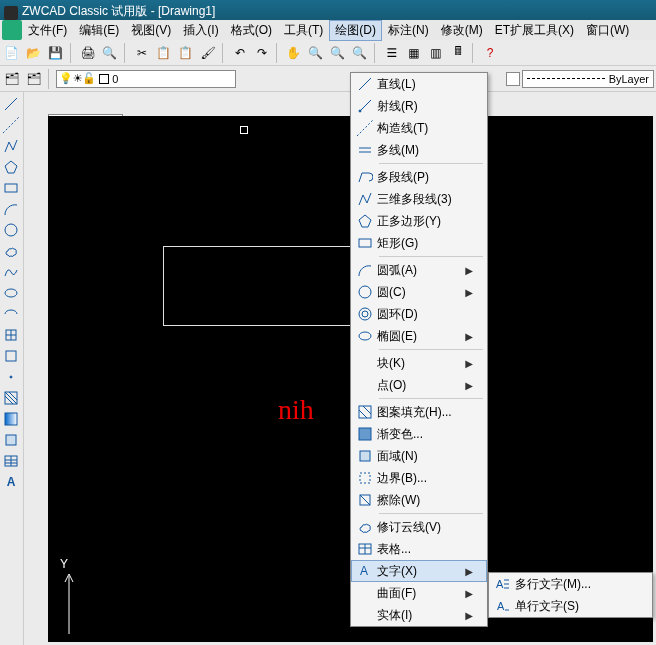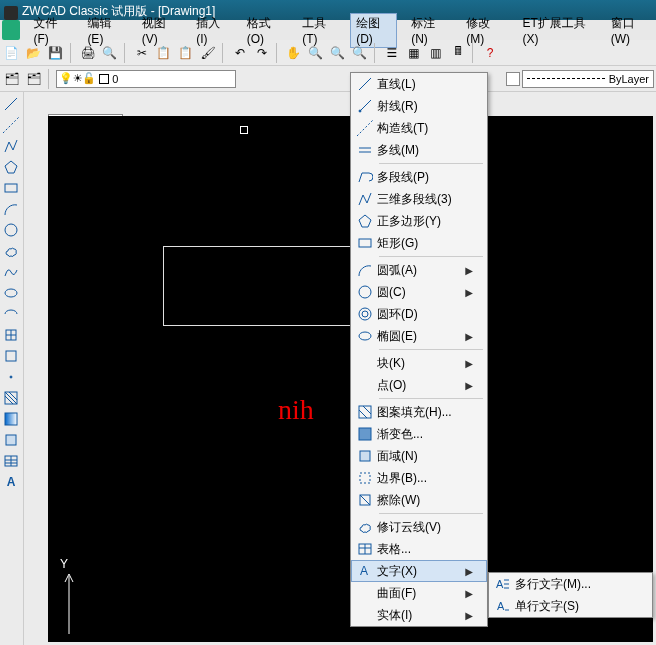--- a/index.html
+++ b/index.html
@@ -1,19 +1,19 @@
 <!DOCTYPE html>
 <html><head>
 <meta charset="utf-8">
 <style>
   * { box-sizing: border-box; margin: 0; padding: 0; font-family: "Microsoft YaHei", sans-serif; }
   body { width: 656px; height: 645px; background: #f0f0f0; overflow: hidden; font-size: 12px; }
   .titlebar { background: linear-gradient(#1a6b8c,#155a75); color: #fff; height: 20px; display:flex; align-items:flex-end; padding: 0 4px; font-size: 12px; }
   .titlebar .icon { width:14px; height:14px; background:#2a2a2a; border-radius:2px; margin-right:4px; }
-  .menubar { background: #e8e8e8; height: 20px; display:flex; align-items:center; padding: 0 2px; gap:8px; }
+  .menubar { background: #e8e8e8; height: 20px; display:flex; align-items:center; padding: 0 2px; gap:0; }
   .menubar .mitem { padding: 2px 6px; cursor:default; }
   .menubar .mitem.active { background:#d0e0f0; border:1px solid #7da2ce; padding:1px 5px; }
   .toolbar1, .toolbar2 { background:#ebebeb; height:26px; border-bottom:1px solid #ccc; display:flex; align-items:center; padding:0 2px; gap:2px; }
   .tbtn { width:20px; height:20px; border:1px solid transparent; display:flex; align-items:center; justify-content:center; font-size:12px; }
   .sep { width:4px; height:20px; border-left:1px solid #bbb; margin:0 2px; }
   .layer-combo { height:18px; border:1px solid #888; background:#fff; display:flex; align-items:center; padding:0 2px; font-size:11px; }
   .color-sw { width:14px; height:14px; border:1px solid #888; }
   .linestyle { width:132px; height:18px; border:1px solid #888; background:#fff; display:flex; align-items:center; justify-content:flex-end; padding-right:4px; font-size:11px; }
   .linestyle .line { flex:1; border-top:1px dashed #000; margin:0 4px; }
   .work { display:flex; height: calc(100% - 20px - 20px - 26px - 26px); }

